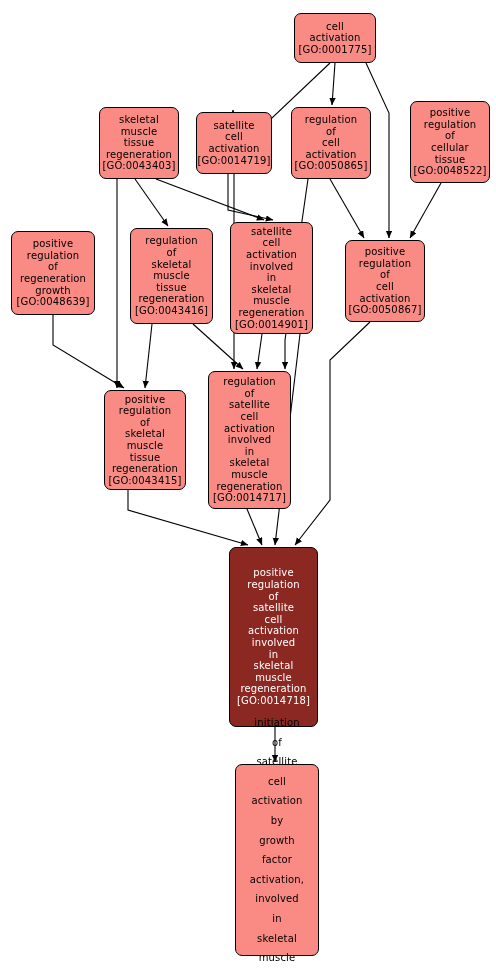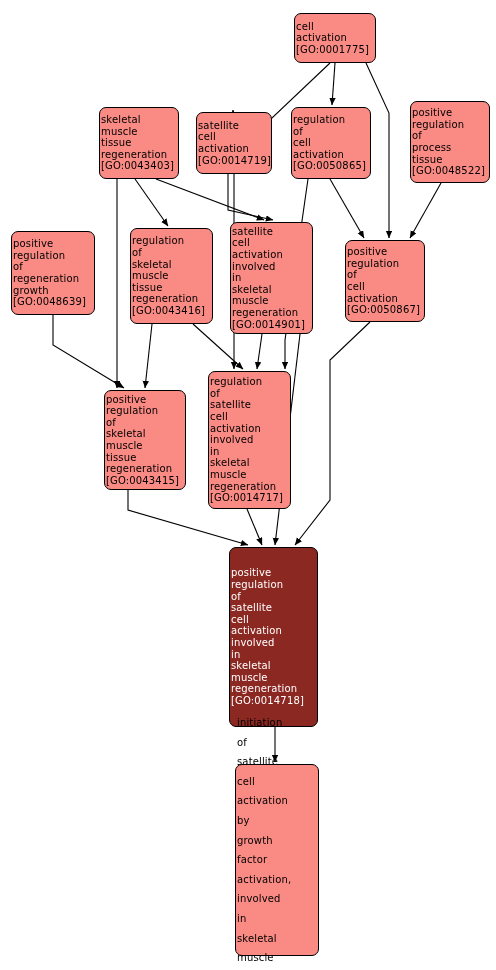--- a/index.html
+++ b/index.html
@@ -26,21 +26,21 @@
   }
   .node {
     position: absolute;
     box-sizing: border-box;
     border: 1px solid #000000;
     border-radius: 7px;
     background: #f98a84;
     color: #000000;
     display: flex;
     flex-direction: column;
-    align-items: flex-start;
+    align-items: center;
     justify-content: center;
     text-align: center;
     font-size: 10px;
     line-height: 11.6px;
     letter-spacing: 0.15px;
     padding: 2px 1px;
     cursor: pointer;
   }
   .node.highlight {
     background: #8b2822;
@@ -108,21 +108,21 @@
         <span class="line">regulation</span>
         <span class="line">of</span>
         <span class="line">cell</span>
         <span class="line">activation</span>
         <span class="line">[GO:0050865]</span>
       </div>
       <div class="node" title="positive regulation of cellular process GO:0048522" style="left: 410px; top: 101px; width: 80px; height: 82px;">
         <span class="line">positive</span>
         <span class="line">regulation</span>
         <span class="line">of</span>
-        <span class="line">process</span>
+        <span class="line">cellular</span>
         <span class="line">tissue</span>
         <span class="line">[GO:0048522]</span>
       </div>
       <div class="node" title="positive regulation of developmental growth GO:0048639" style="left: 11px; top: 231px; width: 84px; height: 84px;">
         <span class="line">positive</span>
         <span class="line">regulation</span>
         <span class="line">of</span>
         <span class="line">regeneration</span>
         <span class="line">growth</span>
         <span class="line">[GO:0048639]</span>

